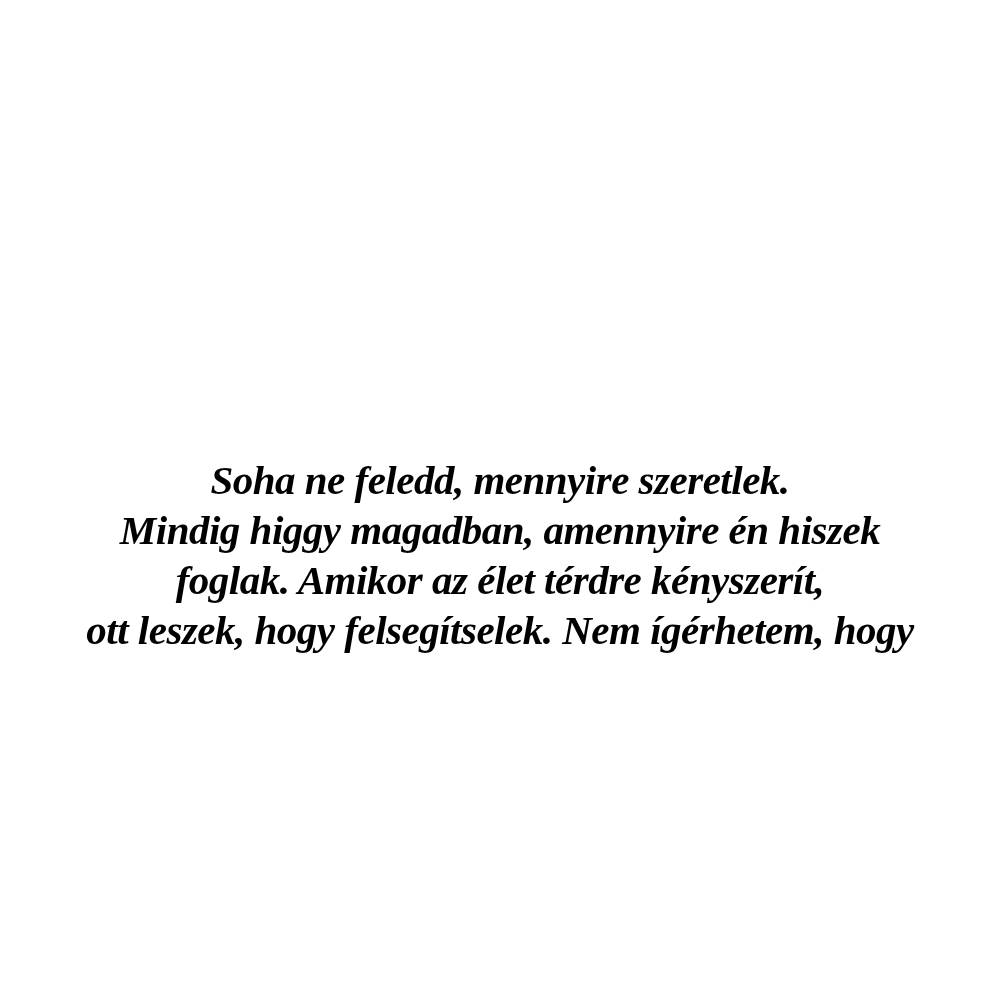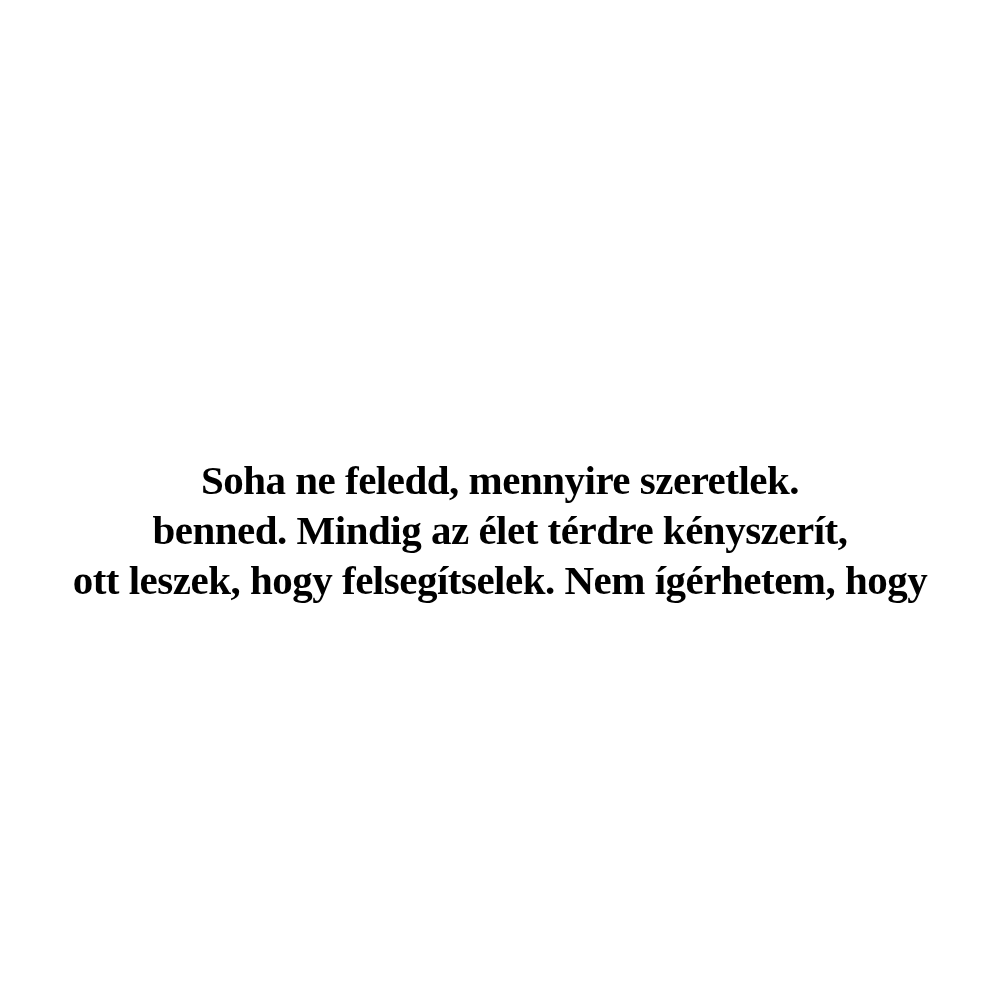--- a/index.html
+++ b/index.html
@@ -11,31 +11,33 @@
     height: 1000px;
     background: #ffffff;
     overflow: hidden;
   }
   .quote-wrap {
     position: absolute;
     top: 455px;
     left: 0;
     width: 1000px;
     text-align: center;
+    font-style: italic;
   }
   .quote-line {
     font-family: "Liberation Serif", serif;
     font-weight: 700;
     font-size: 41px;
     line-height: 50px;
     color: #000000;
     letter-spacing: -0.5px;
     white-space: nowrap;
   }
 </style>
 </head>
 <body>
 
 <div class="quote-wrap">
   <div class="quote-line">Soha ne feledd, mennyire szeretlek.</div>
-  <div class="quote-line">benned. Mindig az élet térdre kényszerít,</div>
+  <div class="quote-line">Mindig higgy magadban, amennyire én hiszek</div>
+  <div class="quote-line">foglak. Amikor az élet térdre kényszerít,</div>
   <div class="quote-line">ott leszek, hogy felsegítselek. Nem ígérhetem, hogy</div>
 </div>
 
 </body></html>

